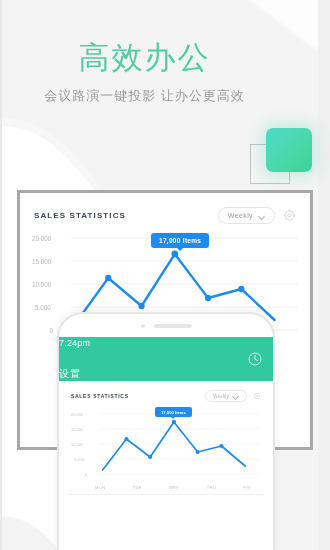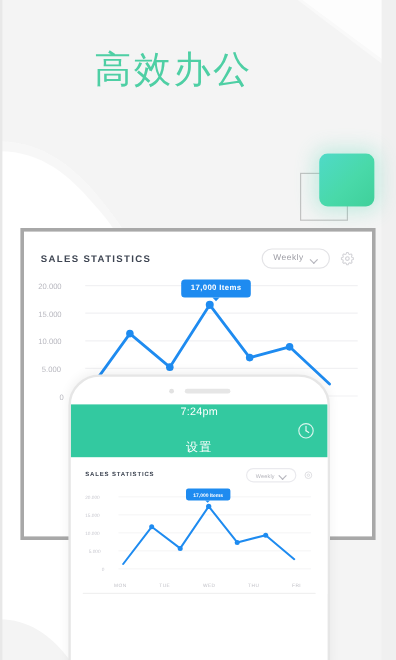--- a/index.html
+++ b/index.html
@@ -87,21 +87,21 @@
     box-shadow:0 -2px 9px rgba(0,0,0,.06);overflow:hidden;
   }
   .phone-notch{
     display:flex;align-items:center;justify-content:center;gap:9px;height:23px;
   }
   .notch-dot{width:4px;height:4px;border-radius:50%;background:#e2e2e2;}
   .notch-bar{width:38px;height:4px;border-radius:2px;background:#e6e6e6;}
 
   .green-bar{
     background:#33c9a0;height:44px;position:relative;
-    display:flex;flex-direction:column;align-items:center;justify-content:center;
+    display:flex;flex-direction:column;align-items:flex-start;justify-content:center;
   }
   .green-time{font-size:9px;color:#ffffff;line-height:13px;letter-spacing:.2px;}
   .green-title{font-size:10px;color:#ffffff;line-height:15px;letter-spacing:1px;margin-top:16px;}
   .power{position:absolute;right:10px;top:50%;margin-top:-8px;width:16px;height:16px;opacity:.9;}
 
   
   .mini{padding:0 10px;background:#fff;}
   .mini-head{
     display:flex;align-items:center;justify-content:space-between;
     padding:9px 2px 0 2px;
@@ -151,20 +151,21 @@
     <path d="M0 430 L62 430 C40 470 26 500 16 550 L0 550 Z" fill="#ffffff"></path>
     <rect x="0" y="430" width="58" height="120" fill="#ffffff"></rect>
     <path d="M0 516 C22 516 42 528 58 550 L0 550 Z" fill="#f4f4f4"></path>
 
     <rect x="318" y="0" width="12" height="550" fill="#f0f0f0"></rect>
     <rect x="0" y="0" width="2" height="550" fill="#e8e8e8"></rect>
   </svg>
 
   <div class="hero">
     <div class="hero-title">高效办公</div>
+    <div class="hero-sub">会议路演一键投影 让办公更高效</div>
   </div>
 
   <div class="deco">
     <div class="deco-outline"></div>
     <div class="deco-square"></div>
   </div>
 
   <div class="card">
     <div class="card-head">
       <div class="card-title">SALES STATISTICS</div>

